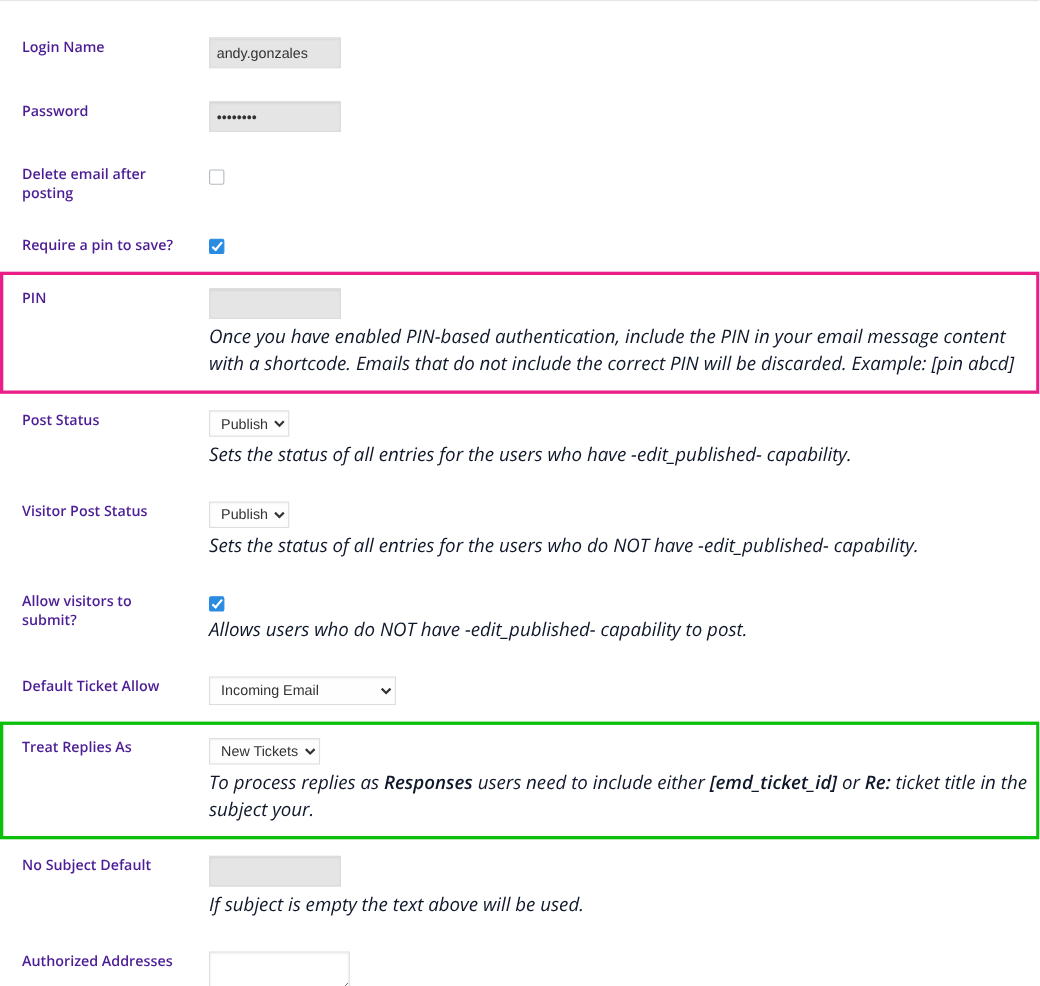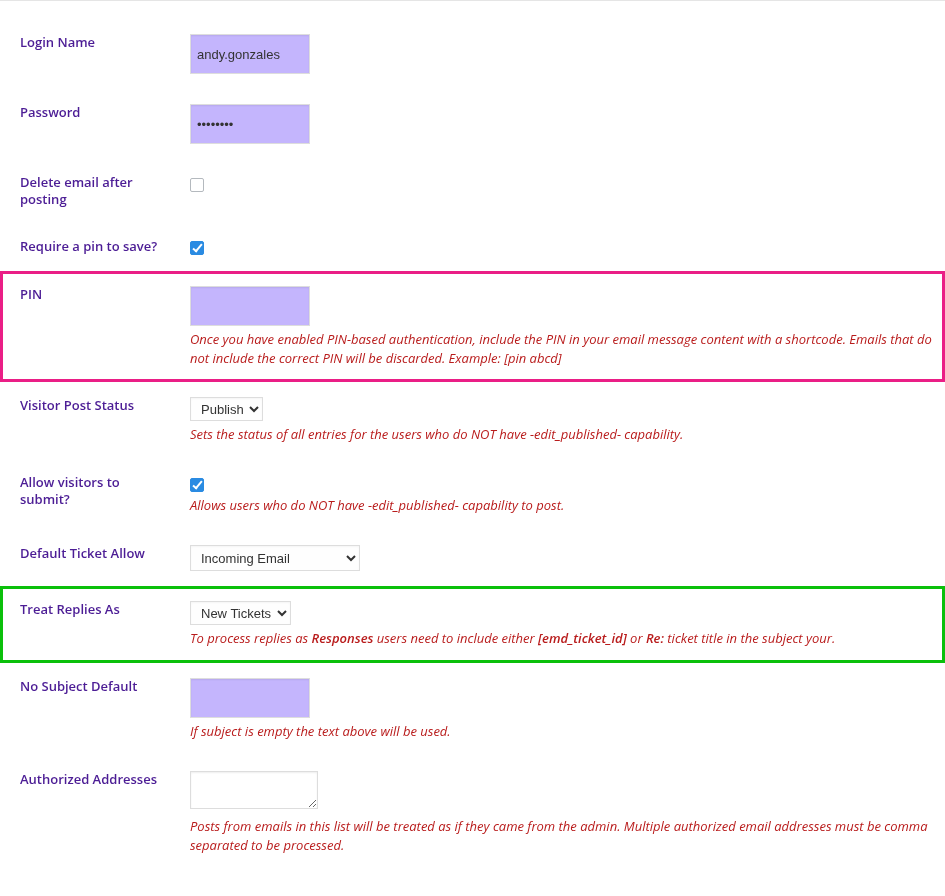--- a/index.html
+++ b/index.html
@@ -32,22 +32,22 @@
     line-height: 1.3;
   }
   .form-table td {
     vertical-align: top;
     padding: 15px 10px 15px 10px;
     font-size: 13px;
   }
   input[type="text"], input[type="password"] {
     border: 1px solid #ddd;
     box-shadow: inset 0 1px 2px rgba(0,0,0,.07);
-    background: #c4b5fd;
-    height: 40px;
+    background: #e5e5e5;
+    height: 28px;
     padding: 2px 6px;
     font-size: 13px;
     width: 120px;
     color: #333;
   }
   input.small { width: 120px; }
   textarea {
     border: 1px solid #ddd;
     box-shadow: inset 0 1px 2px rgba(0,0,0,.07);
     width: 128px;
@@ -83,22 +83,22 @@
     content: "";
     position: absolute;
     left: 4px; top: 0px;
     width: 3px; height: 8px;
     border: solid #fff;
     border-width: 0 2px 2px 0;
     transform: rotate(40deg);
   }
   .desc {
     font-style: italic;
-    color: #b91c1c;
-    font-size: 13px;
+    color: #0f172a;
+    font-size: 17px;
     margin-top: 4px;
     line-height: 1.45;
   }
   .desc b { font-weight: 600; font-style: italic; }
   .highlight-pink {
     outline: 3px solid #ea1e86;
     outline-offset: -3px;
   }
   .highlight-green {
     outline: 3px solid #0bc00b;
@@ -136,27 +136,36 @@
 </tr>
 
 <tr class="highlight-pink">
   <th>PIN</th>
   <td>
     <input type="text" class="small" style="">
     <div class="desc">Once you have enabled PIN-based authentication, include the PIN in your email message content with a shortcode. Emails that do not include the correct PIN will be discarded. Example: [pin abcd]</div>
   </td>
 </tr>
 
-
-<tr>
-  <th>Visitor Post Status</th>
+<tr>
+  <th>Post Status</th>
   <td>
     <select>
       <option>Publish</option>
     </select>
+    <div class="desc">Sets the status of all entries for the users who have -edit_published- capability.</div>
+  </td>
+</tr>
+
+<tr>
+  <th>Visitor Post Status</th>
+  <td>
+    <select>
+      <option>Publish</option>
+    </select>
     <div class="desc">Sets the status of all entries for the users who do NOT have -edit_published- capability.</div>
   </td>
 </tr>
 
 <tr>
   <th>Allow visitors to submit?</th>
   <td>
     <span class="checkbox-box checked"></span>
     <div class="desc">Allows users who do NOT have -edit_published- capability to post.</div>
   </td>

